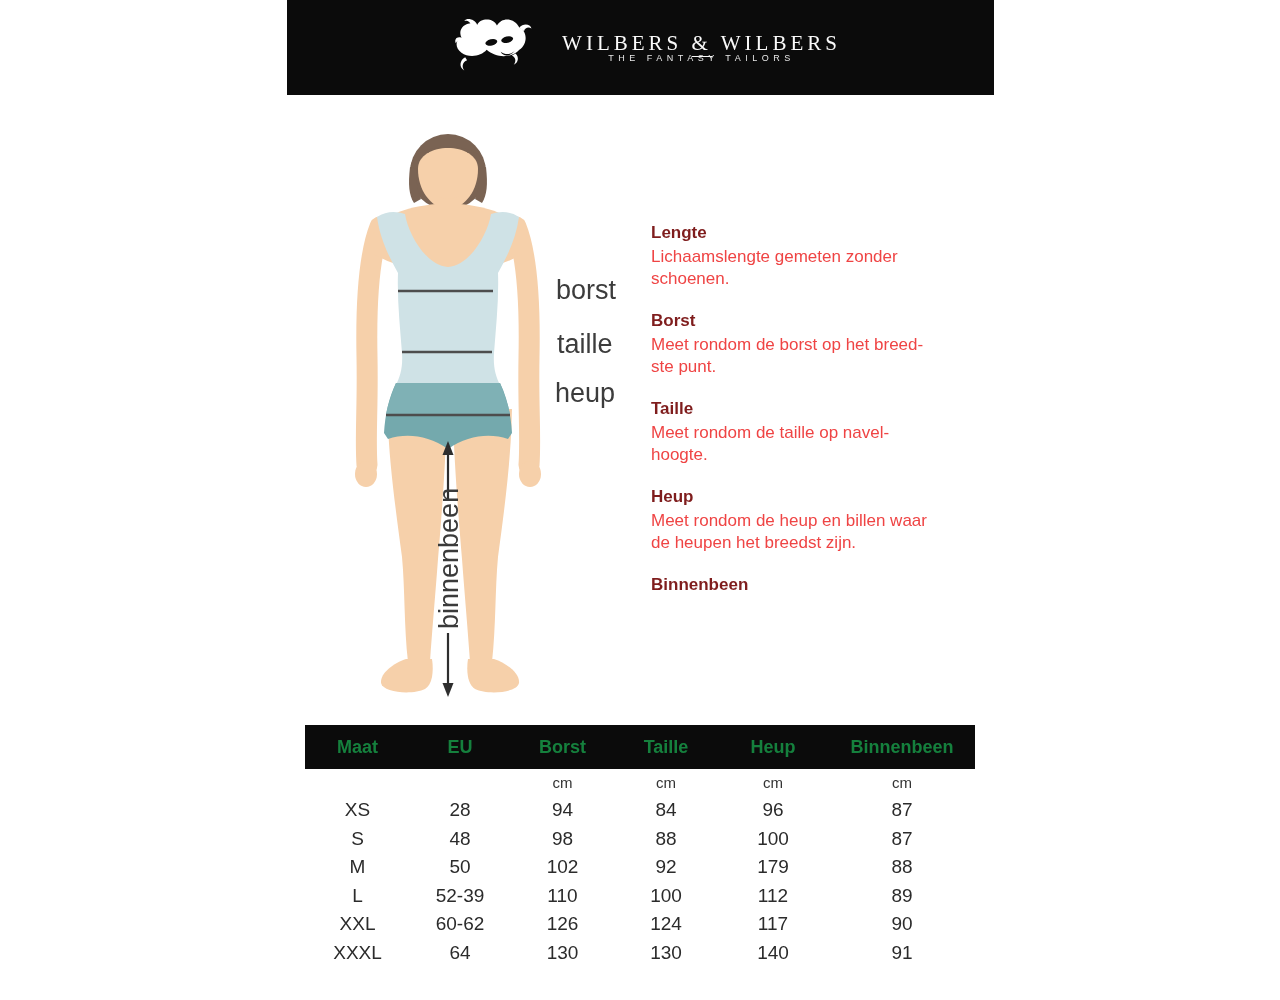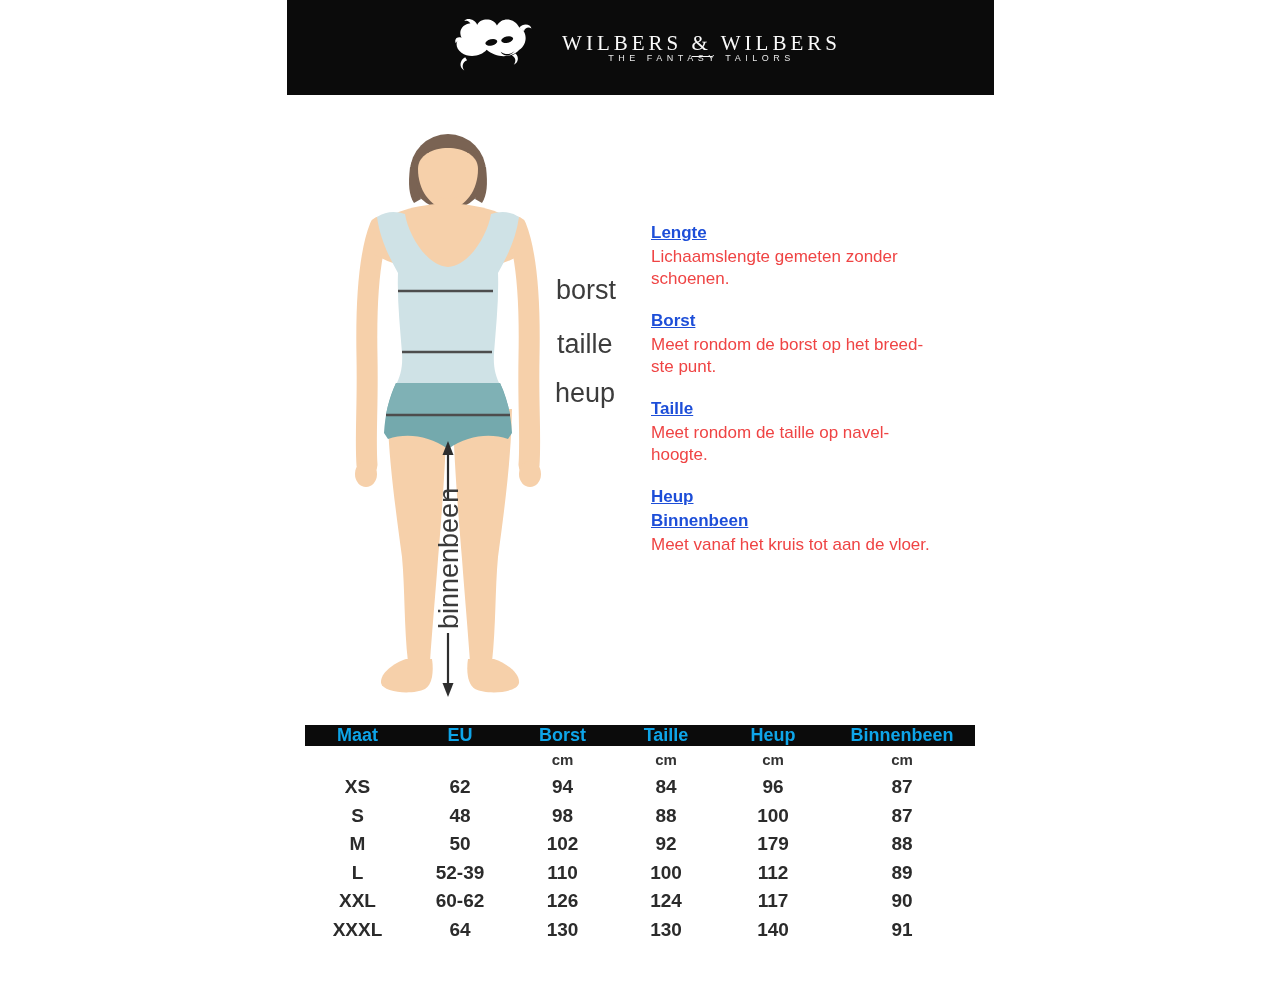--- a/index.html
+++ b/index.html
@@ -22,31 +22,31 @@
 
   
   .figure-wrap { position:absolute; left:350px; top:127px; width:205px; height:575px; }
   .figure-label { position:absolute; font-size:27px; color:#3c3c3c; line-height:1; }
   #label-borst  { left:556px; top:277px; }
   #label-taille { left:557px; top:331px; }
   #label-heup   { left:555px; top:380px; }
 
   
   .descriptions { position:absolute; left:651px; top:222px; width:320px; }
-  .desc-section h3 { font-size:17px; font-weight:bold; color:#1d4ed8; line-height:22px;
-                     margin-bottom:2px;text-decoration:underline; }
+  .desc-section h3 { font-size:17px; font-weight:bold; color:#7f1d1d; line-height:22px;
+                     margin-bottom:2px; }
   .desc-section p  { font-size:17px; color:#ef4444; line-height:22px; margin-bottom:20px;
                      white-space:pre-line; }
 
   
   .size-table { position:absolute; left:305px; top:725px; width:670px;
                 border-collapse:collapse; table-layout:fixed; text-align:center; }
-  .size-table th { background:#0b0b0b; color:#0ea5e9; font-size:18px; font-weight:bold;
-                   height:21px; vertical-align:middle; }
-  .size-table td { color:#2b2b2b; font-size:19px; height:28.5px; vertical-align:middle;font-weight:bold; }
+  .size-table th { background:#0b0b0b; color:#15803d; font-size:18px; font-weight:bold;
+                   height:44px; vertical-align:middle; }
+  .size-table td { color:#2b2b2b; font-size:19px; height:28.5px; vertical-align:middle; }
   .size-table tr.units-row td { font-size:15px; height:27px; color:#333; }
 </style>
 </head>
 <body>
 
 <div id="canvas">
 
   <div class="header-bar">
     <div class="logo-group">
       <svg class="logo-mask" viewBox="0 0 90 72" aria-hidden="true">
@@ -148,24 +148,25 @@
       <p>Meet rondom de borst op het breed-
 ste punt.</p>
     </div>
     <div class="desc-section">
       <h3>Taille</h3>
       <p>Meet rondom de taille op navel-
 hoogte.</p>
     </div>
     <div class="desc-section">
       <h3>Heup</h3>
+      <p>Meet rondom de heup en billen waar
+de heupen het breedst zijn.</p>
     </div>
     <div class="desc-section">
       <h3>Binnenbeen</h3>
-      <p>Meet vanaf het kruis tot aan de vloer.</p>
     </div>
   </div>
 
   <table class="size-table">
     <colgroup>
       <col style="width:105px">
         <col style="width:100px">
         <col style="width:105px">
       <col style="width:102px">
         <col style="width:112px">
@@ -183,21 +184,21 @@
     <tr class="units-row">
       <td></td>
       <td></td>
       <td>cm</td>
       <td>cm</td>
       <td>cm</td>
       <td>cm</td>
     </tr>
     <tr>
       <td>XS</td>
-      <td>62</td>
+      <td>28</td>
       <td>94</td>
       <td>84</td>
       <td>96</td>
       <td>87</td>
     </tr>
     <tr>
       <td>S</td>
       <td>48</td>
       <td>98</td>
       <td>88</td>

